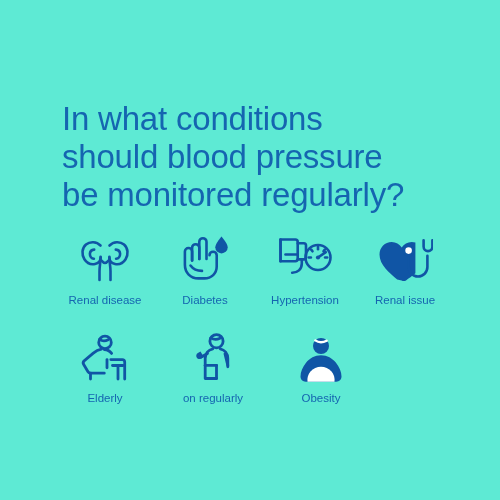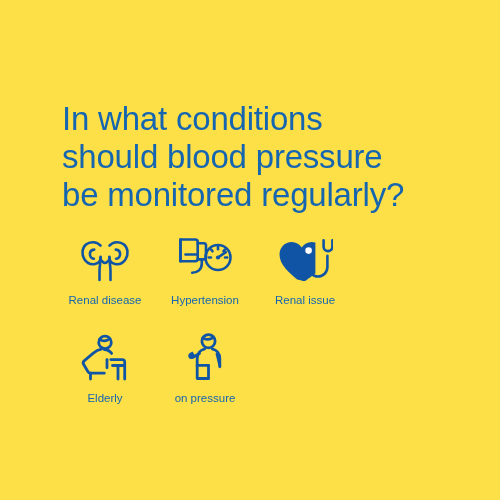--- a/index.html
+++ b/index.html
@@ -11,21 +11,21 @@
     width: 500px;
     height: 500px;
     overflow: hidden;
     font-family: "Liberation Sans", sans-serif;
     -webkit-font-smoothing: antialiased;
   }
   .poster {
     position: relative;
     width: 500px;
     height: 500px;
-    background: #fde047;
+    background: #5eead4;
     box-sizing: border-box;
   }
   .headline {
     position: absolute;
     left: 62px;
     top: 100px;
     width: 400px;
     color: #1565b0;
     font-family: "Liberation Sans", sans-serif;
     font-size: 33px;
@@ -41,20 +41,21 @@
     width: 400px;
   }
   .row {
     display: flex;
     flex-direction: row;
     justify-content: flex-start;
     align-items: flex-end;
   }
   .row.row-2 {
     margin-top: 23px;
+    gap: 8px;
   }
   .cell {
     width: 100px;
     display: flex;
     flex-direction: column;
     align-items: center;
     justify-content: flex-end;
   }
   .icon-wrap {
     height: 52px;
@@ -99,20 +100,34 @@
               <path d="M37.8 13.6c2.4.2 4.2 2 4.3 4.3.1 2.4-1.6 4.5-4 4.9"></path>
               <path d="M22.6 20.8c0 6-1.1 9-1.1 14.4V44"></path>
               <path d="M31.4 20.8c0 6 1.1 9 1.1 14.4V44"></path>
               <path d="M23.2 24.4c1.4 1.6 2.8 2.6 3.8 2.6s2.4-1 3.8-2.6"></path>
             </g>
           </svg>
         </div>
         <div class="cell-label">Renal disease</div>
       </div>
 
+      <div class="cell">
+        <div class="icon-wrap">
+          <svg width="50" height="52" viewBox="0 0 50 52" fill="none">
+            <g stroke="#1055a5" stroke-width="2.6" stroke-linecap="round" stroke-linejoin="round" fill="none">
+              <path d="M26.5 27V9.8c0-2-1.6-3.6-3.6-3.6S19.3 7.8 19.3 9.8V27"></path>
+              <path d="M19.3 27V15.8c0-2-1.6-3.6-3.6-3.6s-3.6 1.6-3.6 3.6V28.5"></path>
+              <path d="M12.1 28.5v-8.9c0-2-1.6-3.6-3.6-3.6S4.9 17.6 4.9 19.6v13.2c0 7.9 5.6 13.6 13.4 13.6h6.1c7 0 12.3-4.8 12.3-11.8V23.3c0-2-1.6-3.6-3.6-3.6s-3.6 1.6-3.6 3.6"></path>
+              <path d="M10.5 33.5c2.4 3.3 6.6 5.4 11.5 5.4"></path>
+            </g>
+            <path d="M41.5 4.5c0 0-6.2 7-6.2 10.7a6.2 6.2 0 0 0 12.4 0C47.7 11.5 41.5 4.5 41.5 4.5z" fill="#1055a5"></path>
+          </svg>
+        </div>
+        <div class="cell-label">Diabetes</div>
+      </div>
 
       <div class="cell">
         <div class="icon-wrap">
           <svg width="60" height="50" viewBox="0 0 60 50" fill="none">
             <g stroke="#1055a5" stroke-width="2.6" stroke-linecap="round" stroke-linejoin="round" fill="none">
               <path d="M5.5 5.5h14.8c1.3 0 2.4 1.1 2.4 2.4v16.9c0 1.3-1.1 2.4-2.4 2.4H5.5z"></path>
               <path d="M5.5 5.5v21.7"></path>
               <path d="M22.7 9.2h6.1c1.2 0 2.2 1 2.2 2.2v11.8c0 1.2-1 2.2-2.2 2.2h-6.1"></path>
               <path d="M10.5 20.5h12.2"></path>
               <path d="M26.8 25.4v4.2c0 5.8-4.4 9.2-9.6 9.2"></path>
@@ -177,21 +192,32 @@
               <path d="M23.8 16.8c-4.4 1-7.6 4.9-7.6 9.6v20.1h11.3"></path>
               <path d="M31.2 16.8c4.4 1 7.6 4.9 7.6 9.6v8.4"></path>
               <path d="M27.5 46.5V33.3"></path>
               <path d="M18.5 21.5l-6.7 3.8"></path>
               <path d="M36 21.9l2.8 11.5"></path>
               <path d="M16.2 33.3h11.3"></path>
             </g>
             <path d="M11.5 19.4l-2.6 1.5c-1.6.9-2.1 2.9-1.2 4.5.9 1.6 2.9 2.1 4.5 1.2l2.6-1.5z" fill="#1055a5"></path>
           </svg>
         </div>
-        <div class="cell-label">on pressure</div>
-      </div>
-
+        <div class="cell-label">on regularly</div>
+      </div>
+
+      <div class="cell">
+        <div class="icon-wrap">
+          <svg width="56" height="46" viewBox="0 0 56 46" fill="none">
+            <circle cx="28" cy="10" r="8" fill="#1055a5"></circle>
+            <path d="M22.3 4.4c2.6 1.9 7.2 2.5 11.4.4" stroke="#ffffff" stroke-width="2.4" stroke-linecap="round" fill="none"></path>
+            <path d="M28 19.3c-6.2 0-11.5 3.1-14.8 7.3C9.6 31 7.5 36 7.5 40.5c0 3 2.2 5.2 5.3 5.2h30.4c3.1 0 5.3-2.2 5.3-5.2 0-4.5-2.1-9.5-5.7-13.9-3.3-4.2-8.6-7.3-14.8-7.3z" fill="#1055a5"></path>
+            <path d="M14.5 45.7c-.5-3.5.6-7.2 3-10.1 2.7-3.2 6.5-4.9 10.5-4.9s7.8 1.7 10.5 4.9c2.4 2.9 3.5 6.6 3 10.1z" fill="#ffffff"></path>
+          </svg>
+        </div>
+        <div class="cell-label">Obesity</div>
+      </div>
 
     </div>
 
   </div>
 
 </div>
 
 </body></html>

